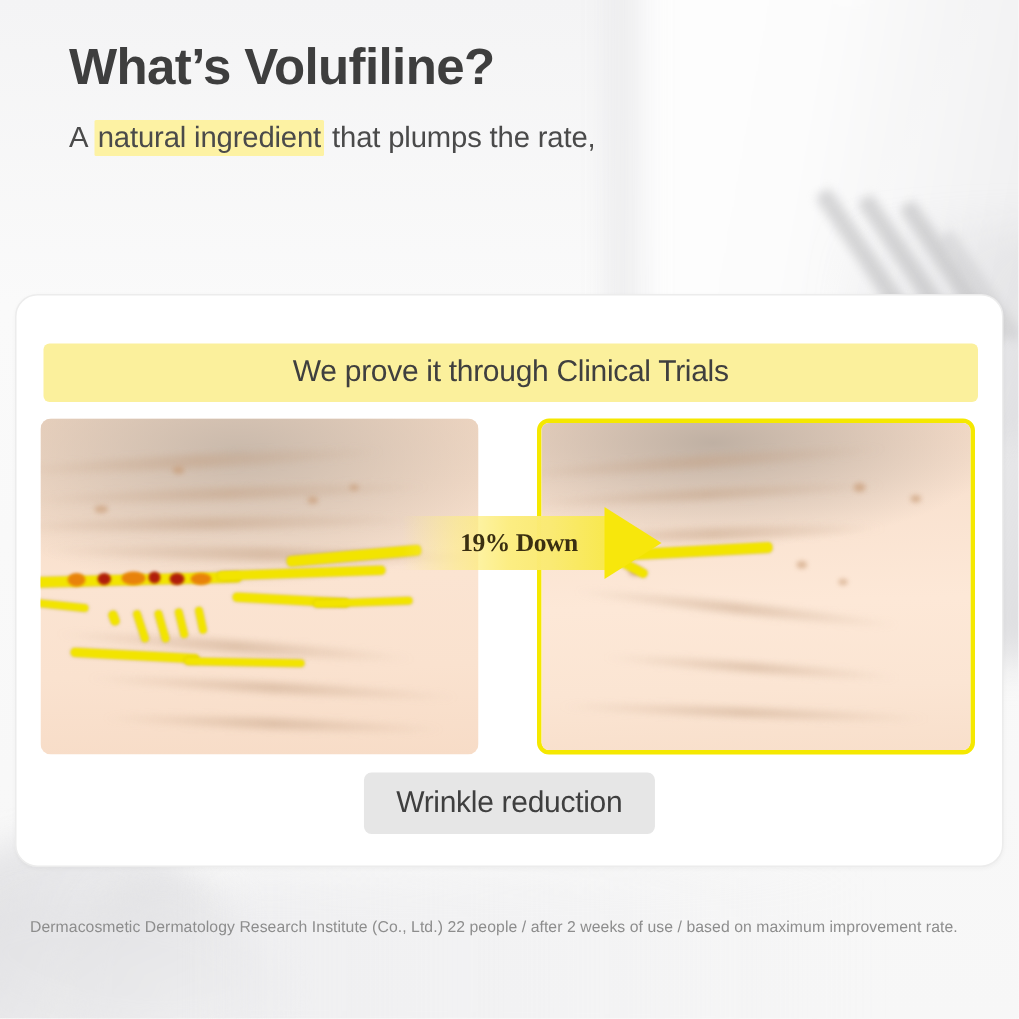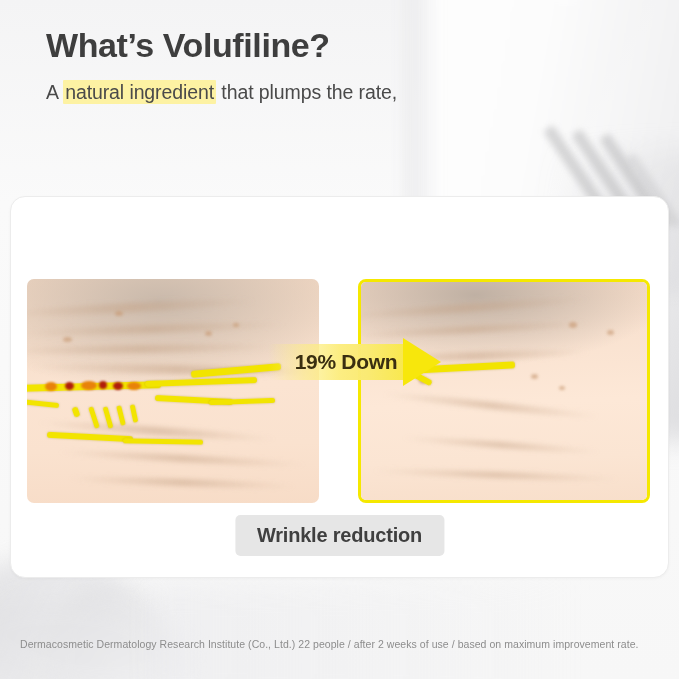--- a/index.html
+++ b/index.html
@@ -230,47 +230,47 @@
     width:0; height:0;
     border-top:24px solid transparent;
     border-bottom:24px solid transparent;
     border-left:38px solid #f7e70c;
   }
   .arrow-label {
     position:absolute;
     left:18px; top:6px;
     width:120px; height:36px;
     display:flex; align-items:center; justify-content:center;
-    font-size:21px;
+    font-size:17px;
     font-weight:bold;
     color:#3a2f11;
     letter-spacing:-.3px;
     white-space:nowrap;
+    font-family:Liberation Serif, serif;
   }
 
   
   .pill {
     position:absolute;
     left:50%; transform:translateX(-50%);
     top:318px;
     padding:9px 22px;
     background:#e6e6e6;
     border-radius:5px;
-    font-weight:bold;
   }
   .pill span {
     font-size:20px;
     color:#3f3f3f;
     letter-spacing:-.2px;
   }
 
   
   .footnote {
     position:absolute;
-    left:20px; top:638px;
+    left:20px; top:612px;
     width:645px;
     font-size:10.5px;
     color:#8d8d8d;
     letter-spacing:.05px;
     white-space:nowrap;
   }
 </style>
 </head>
 <body>
 
@@ -293,20 +293,23 @@
 
   <div class="header">
     <div class="title">What’s Volufiline?</div>
     <div class="subtitle">
       <span>A </span><span class="hl">natural ingredient</span><span> that plumps the rate,</span><br>
     </div>
   </div>
 
   <div class="card">
 
+    <div class="trial-banner">
+      <span>We prove it through Clinical Trials</span>
+    </div>
 
     <div class="compare">
 
       <div class="photo before">
         <div class="skin"></div>
 
         <div class="crease" style="left:-20px; top:24px;  width:250px; height:9px;  transform:rotate(-3deg);"></div>
         <div class="crease" style="left:-10px; top:46px;  width:270px; height:8px;  transform:rotate(-2deg);"></div>
         <div class="crease" style="left:-26px; top:66px;  width:280px; height:8px;  transform:rotate(-1deg);"></div>
         <div class="crease" style="left:0px;   top:86px;  width:300px; height:9px;  transform:rotate(1deg);"></div>

